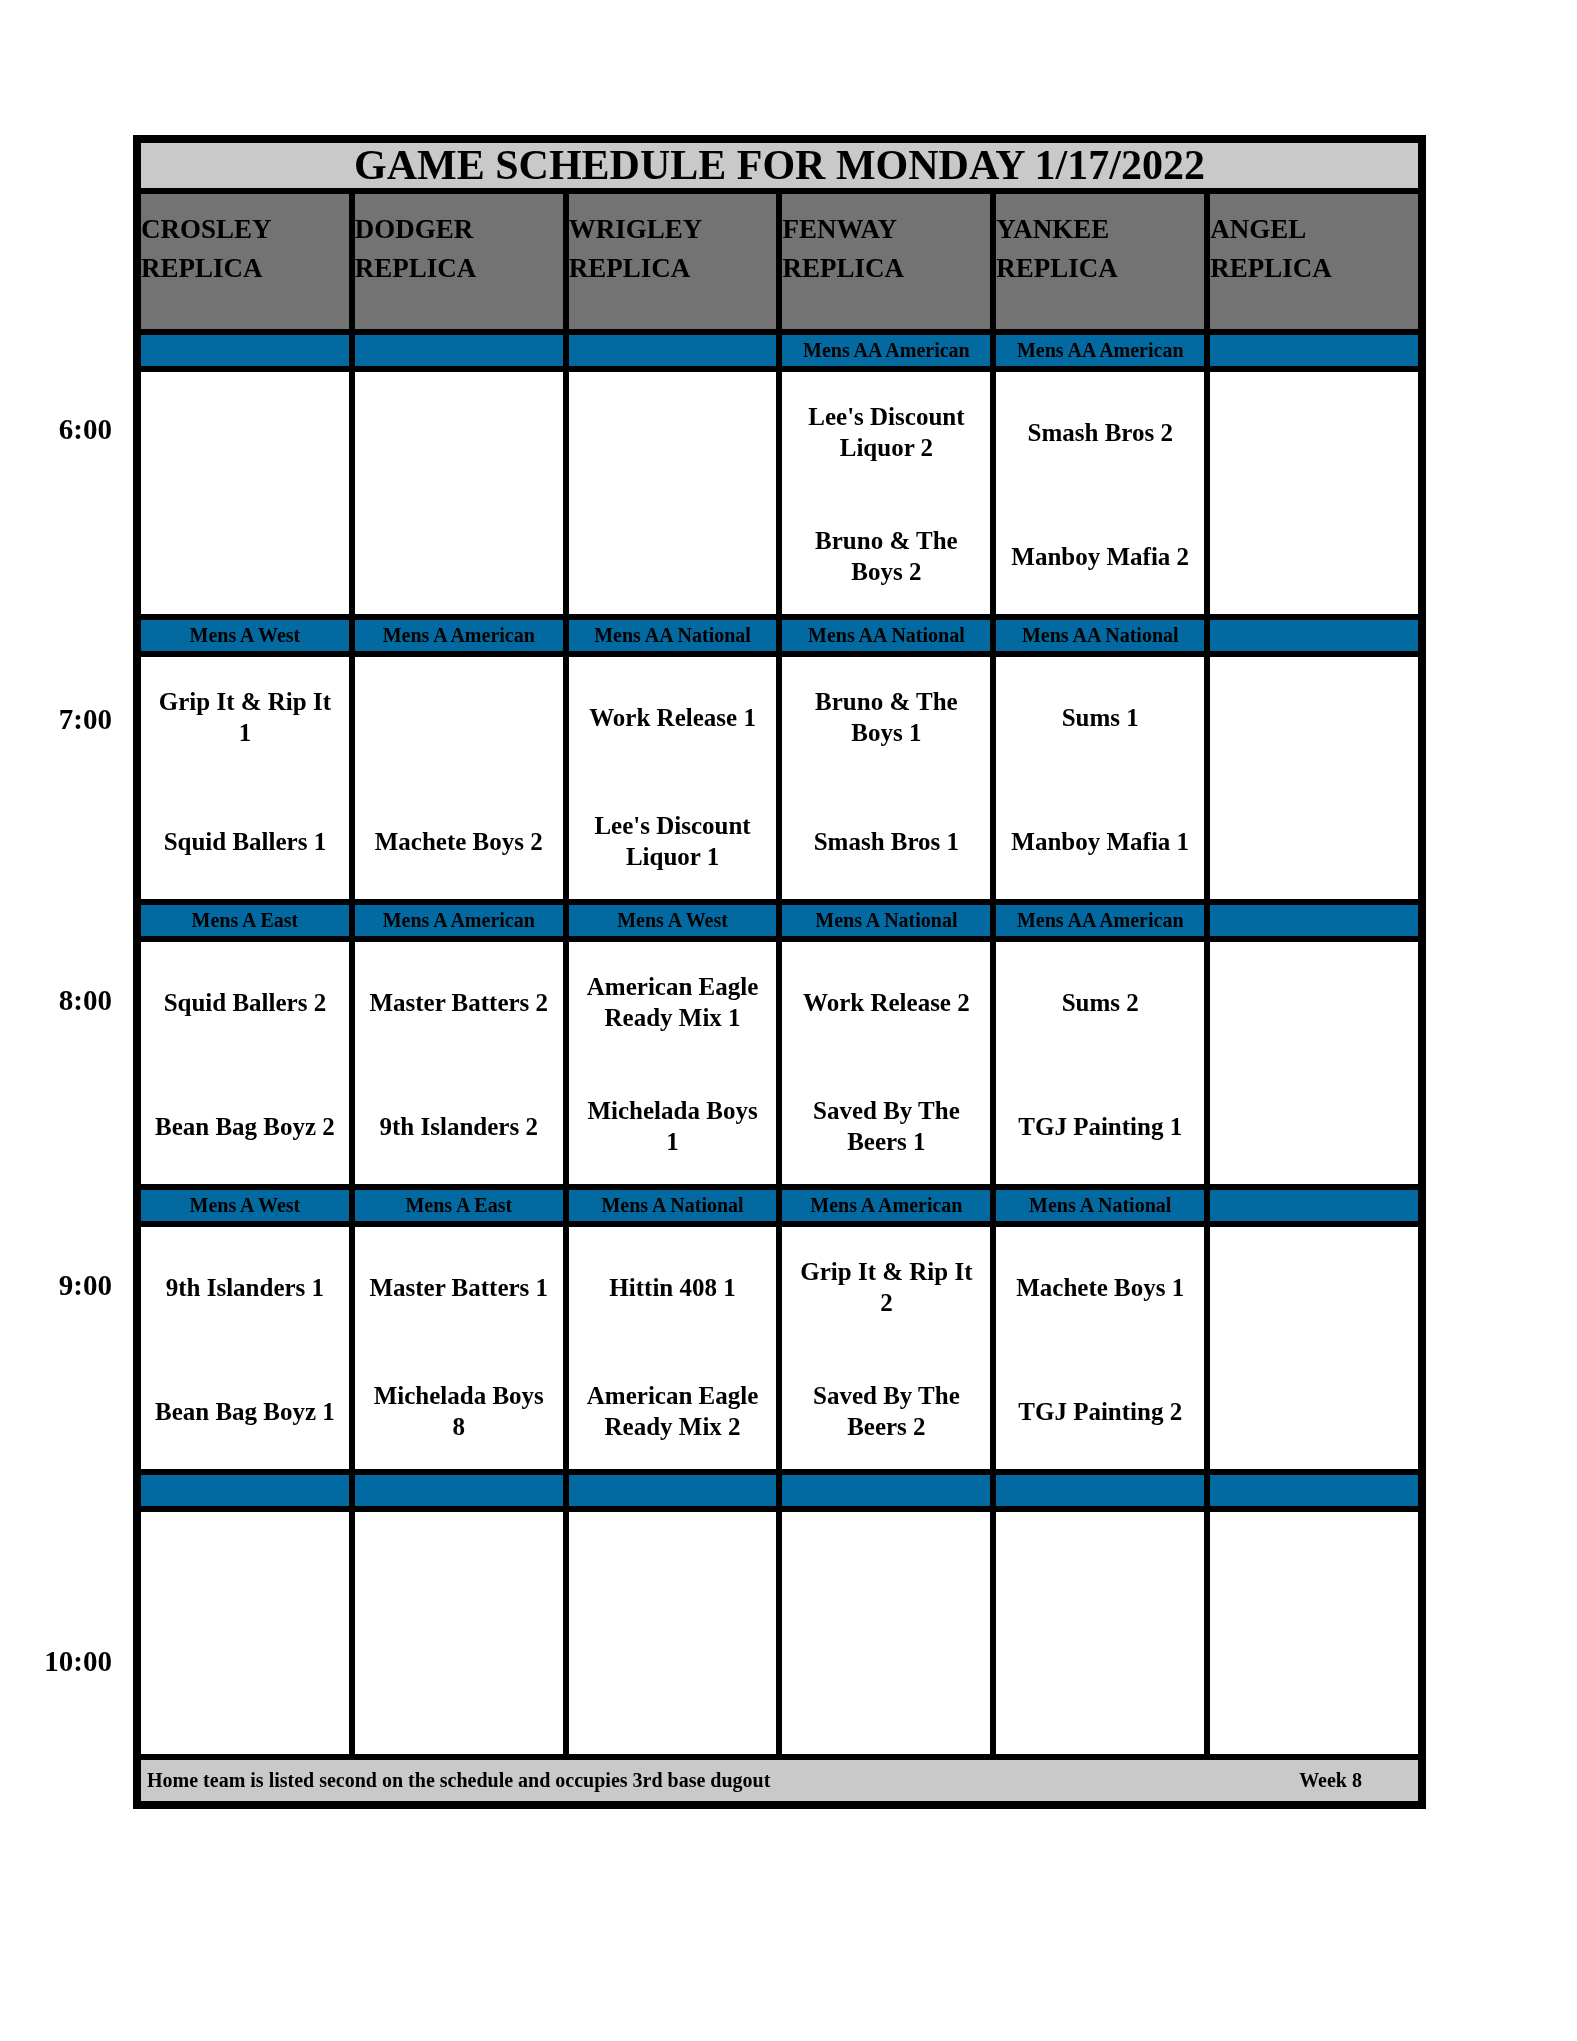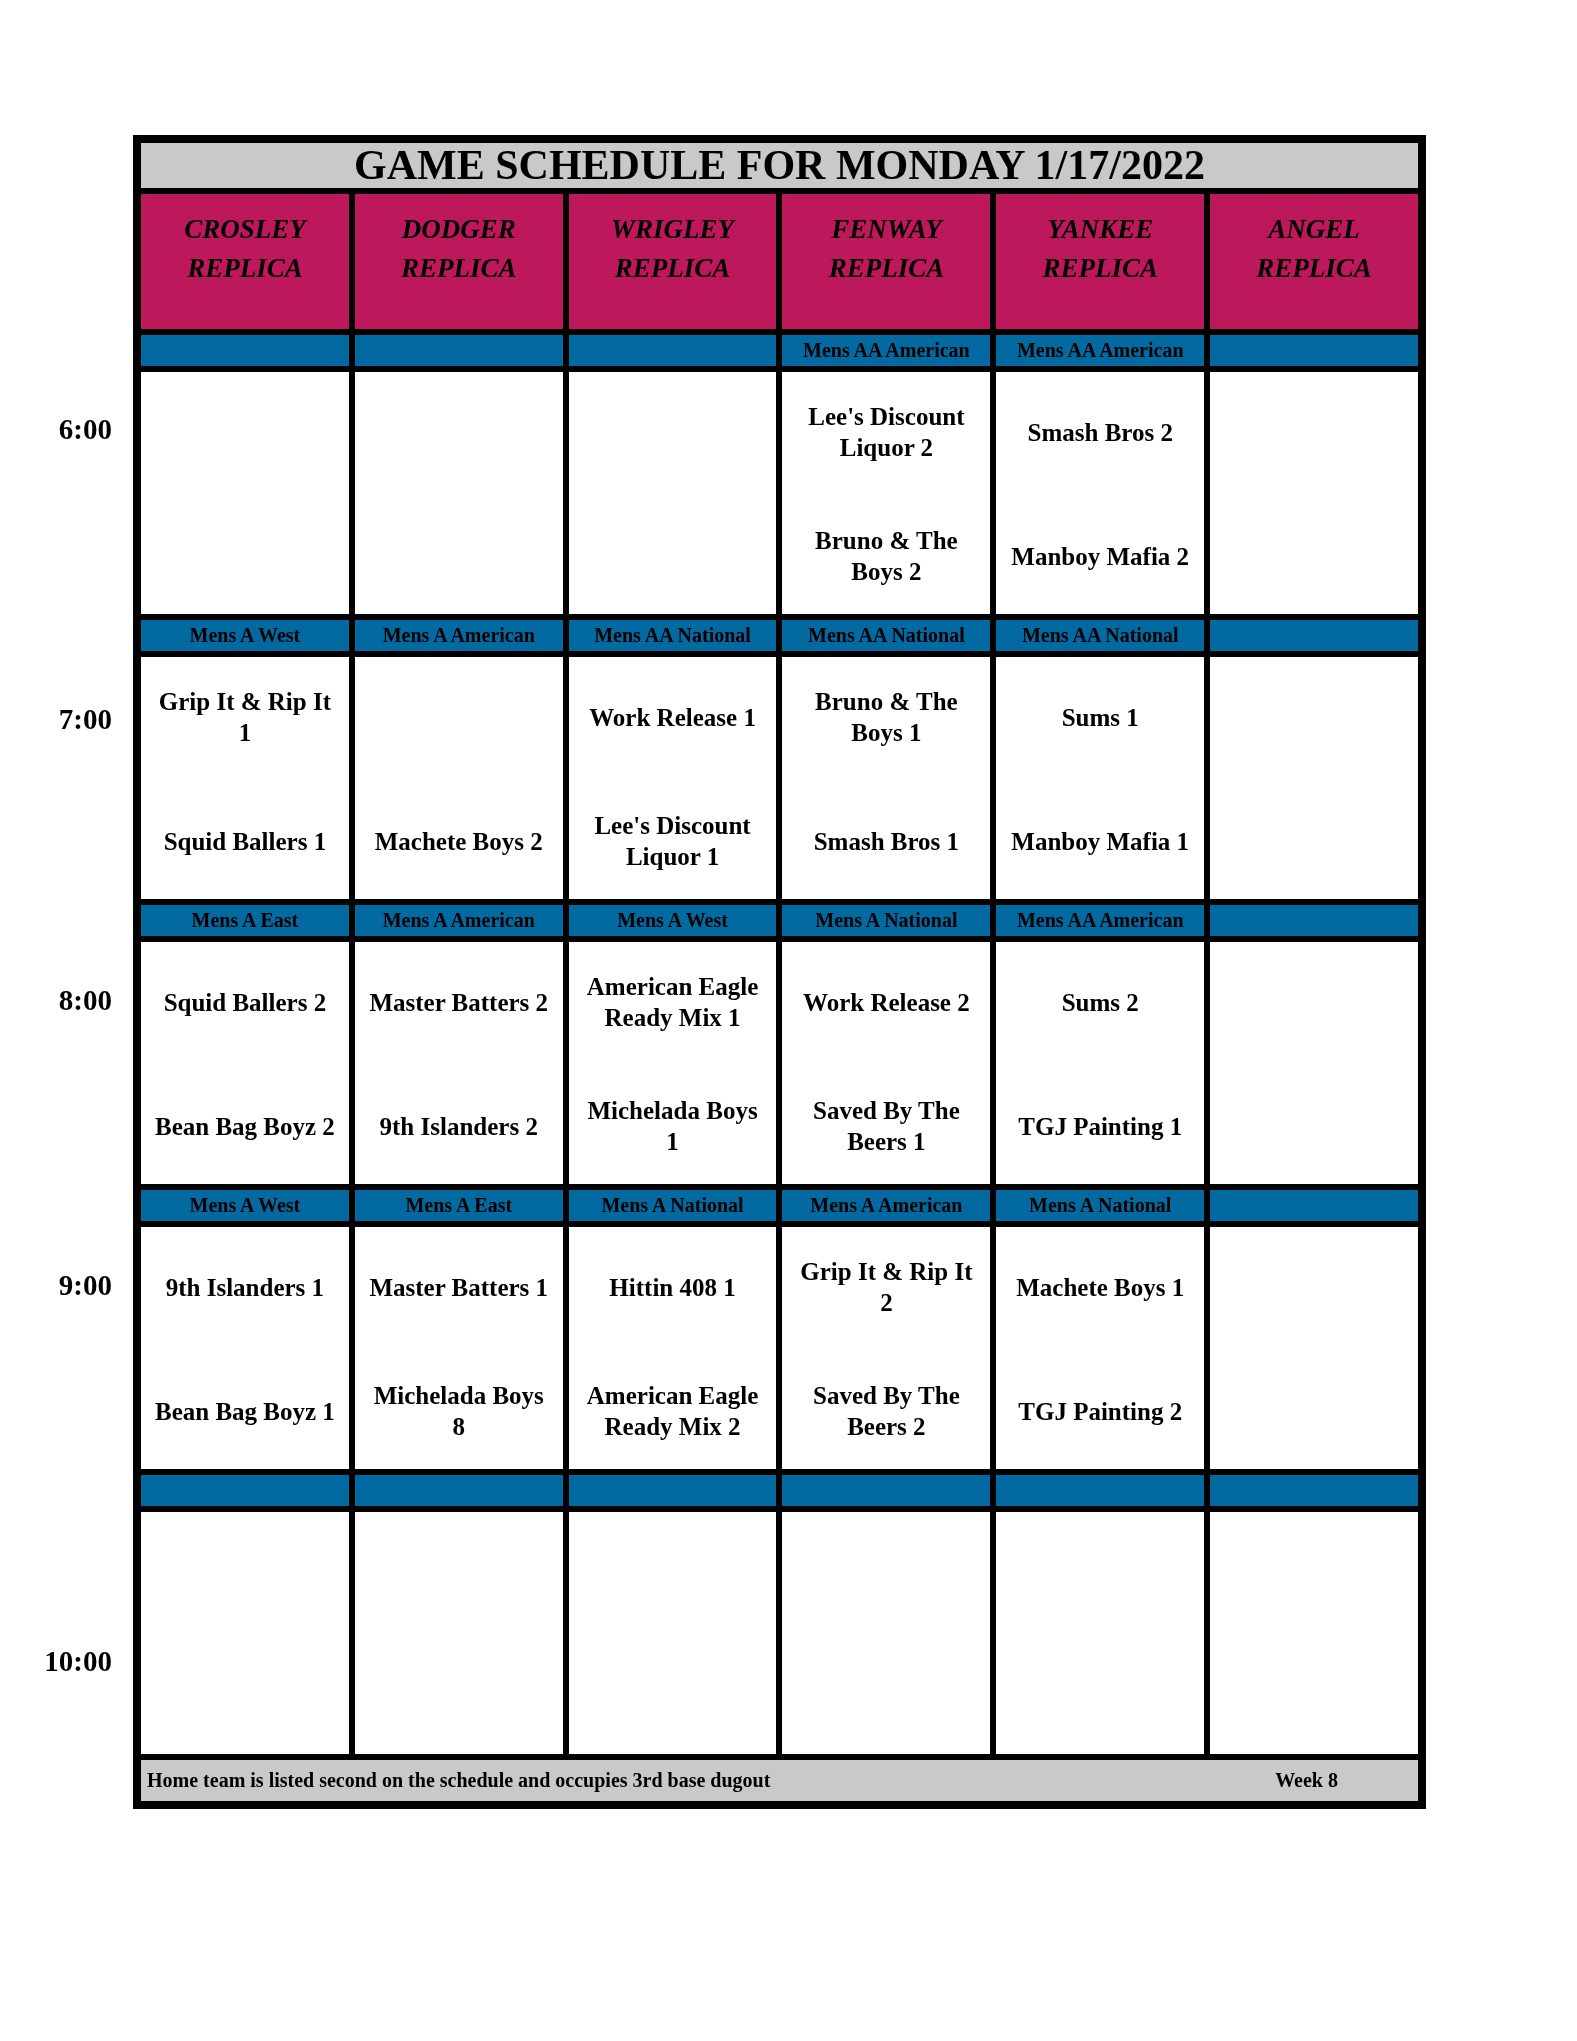--- a/index.html
+++ b/index.html
@@ -24,42 +24,42 @@
   .cell { flex:1 1 0; border-left:6px solid #000; min-width:0; }
   .cell:first-child { border-left:none; }
 
   
   .title-row { height:45px; background:#c9c9c9; display:flex;
                align-items:center; justify-content:center; }
   .title-row .title-text { font-weight:bold; font-size:42px; line-height:45px;
                            white-space:nowrap; }
 
   
-  .header-row .cell { height:135px; background:#be185d; text-align:center;
-                      font-weight:bold; font-size:27px; padding-top:20px;font-style:italic; }
+  .header-row .cell { height:135px; background:#737373; 
+                      font-weight:bold; font-size:27px; padding-top:20px; }
   .header-row .field-type { margin-top:8px; }
 
   
   .band-row .cell { height:31px; background:#0369a1; text-align:center;
                     font-weight:bold; font-size:20px; line-height:31px;
                     white-space:nowrap; overflow:hidden; }
 
   
   .game-row .cell { height:242px; background:#ffffff; position:relative; }
   .team { position:absolute; left:0; right:0; display:flex;
           align-items:center; justify-content:center; text-align:center; }
   .team-away { top:22px;  height:76px; }
   .team-home { top:146px; height:76px; }
   .team-text { font-weight:bold; font-size:25px; line-height:31px;
                max-width:185px; }
 
   
   .footer-row { height:47px; background:#c9c9c9; display:flex;
                 align-items:center; justify-content:space-between;
-                padding:0 80px 0 6px; }
+                padding:0 56px 0 6px; }
   .footer-row span { font-weight:bold; font-size:20px; white-space:nowrap; }
 </style>
 </head>
 <body>
 
 <div class="page">
 
   <div class="time-label t-600">6:00</div>
   <div class="time-label t-700">7:00</div>
   <div class="time-label t-800">8:00</div>

